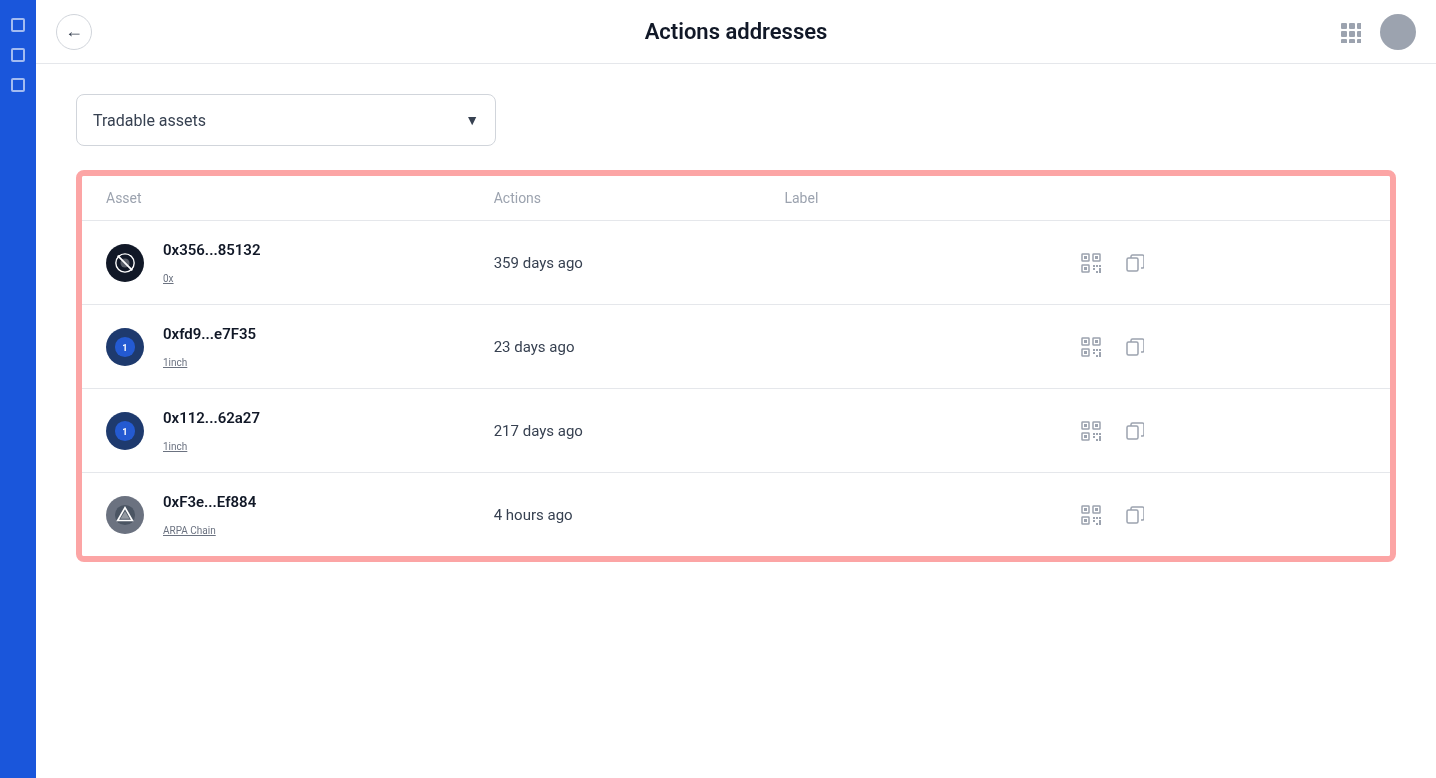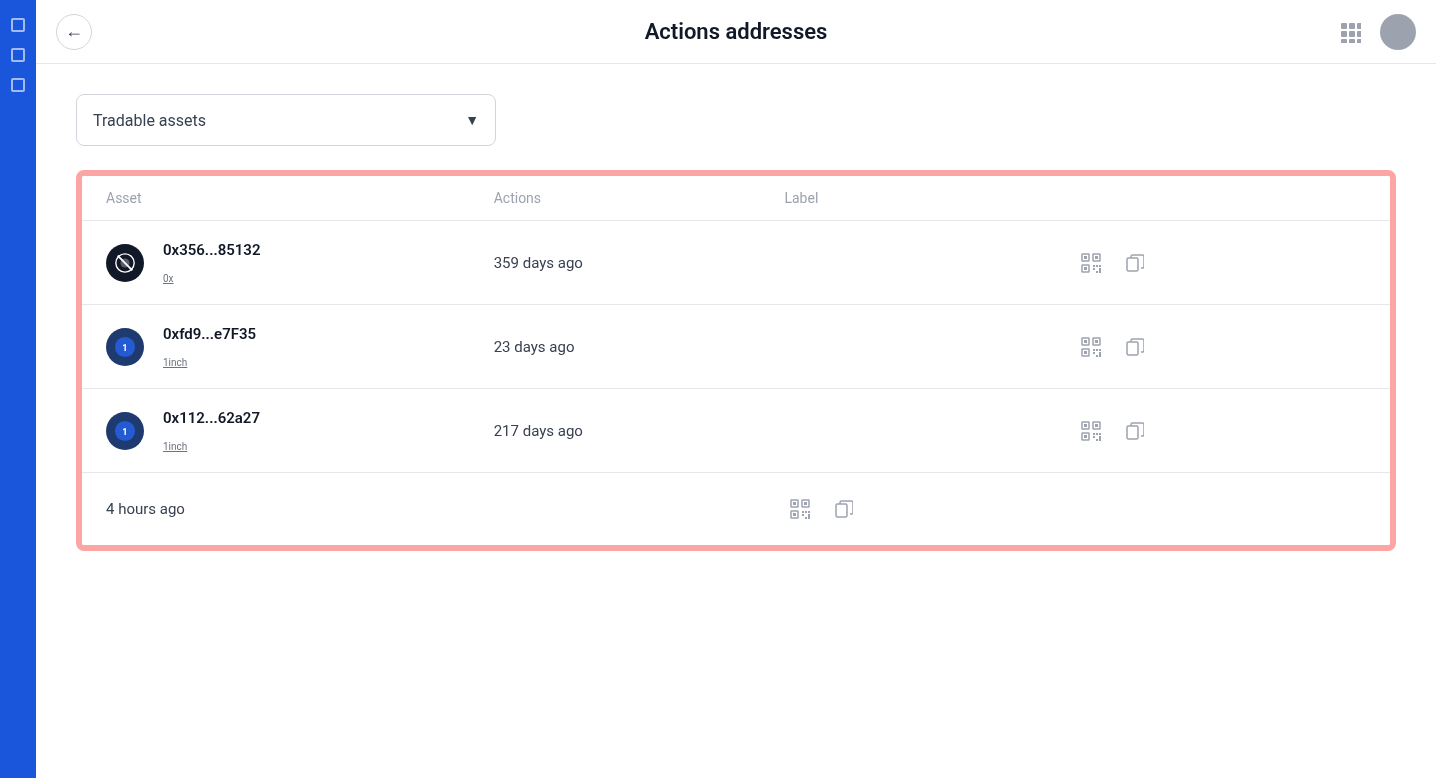--- a/index.html
+++ b/index.html
@@ -387,20 +387,33 @@
           <div class="action-icon-btn">
             <svg class="copy-icon" viewBox="0 0 18 18" fill="currentColor">
               <rect x="1" y="4" width="11" height="13" rx="1.5" stroke="currentColor" stroke-width="1.5" fill="none"></rect>
               <path d="M5 4V2.5A1.5 1.5 0 0 1 6.5 1h10A1.5 1.5 0 0 1 18 2.5v10A1.5 1.5 0 0 1 16.5 14H15" stroke="currentColor" stroke-width="1.5" fill="none"></path>
             </svg>
           </div>
         </div>
       </div>
 
       <div class="table-row">
+        <div class="asset-cell">
+          <div class="asset-icon arpa" style="background: #6b7280;">
+            <svg width="22" height="22" viewBox="0 0 24 24">
+              <circle cx="12" cy="12" r="11" fill="#4b5563"></circle>
+              <polygon points="12,4 20,18 4,18" fill="none" stroke="white" stroke-width="1.8"></polygon>
+              <polygon points="12,8 17,16 7,16" fill="white" opacity="0.4"></polygon>
+            </svg>
+          </div>
+          <div>
+            <div class="asset-name">0xF3e...Ef884</div>
+            <div class="asset-sub">ARPA Chain</div>
+          </div>
+        </div>
         <div class="age-cell">4 hours ago</div>
         <div class="label-cell"></div>
         <div class="actions-cell">
           <div class="action-icon-btn">
             <svg class="qr-icon" viewBox="0 0 20 20" fill="currentColor">
               <rect x="1" y="1" width="7" height="7" rx="0.5" stroke="currentColor" stroke-width="1.5" fill="none"></rect>
               <rect x="3" y="3" width="3" height="3" fill="currentColor"></rect>
               <rect x="12" y="1" width="7" height="7" rx="0.5" stroke="currentColor" stroke-width="1.5" fill="none"></rect>
               <rect x="14" y="3" width="3" height="3" fill="currentColor"></rect>
               <rect x="1" y="12" width="7" height="7" rx="0.5" stroke="currentColor" stroke-width="1.5" fill="none"></rect>

